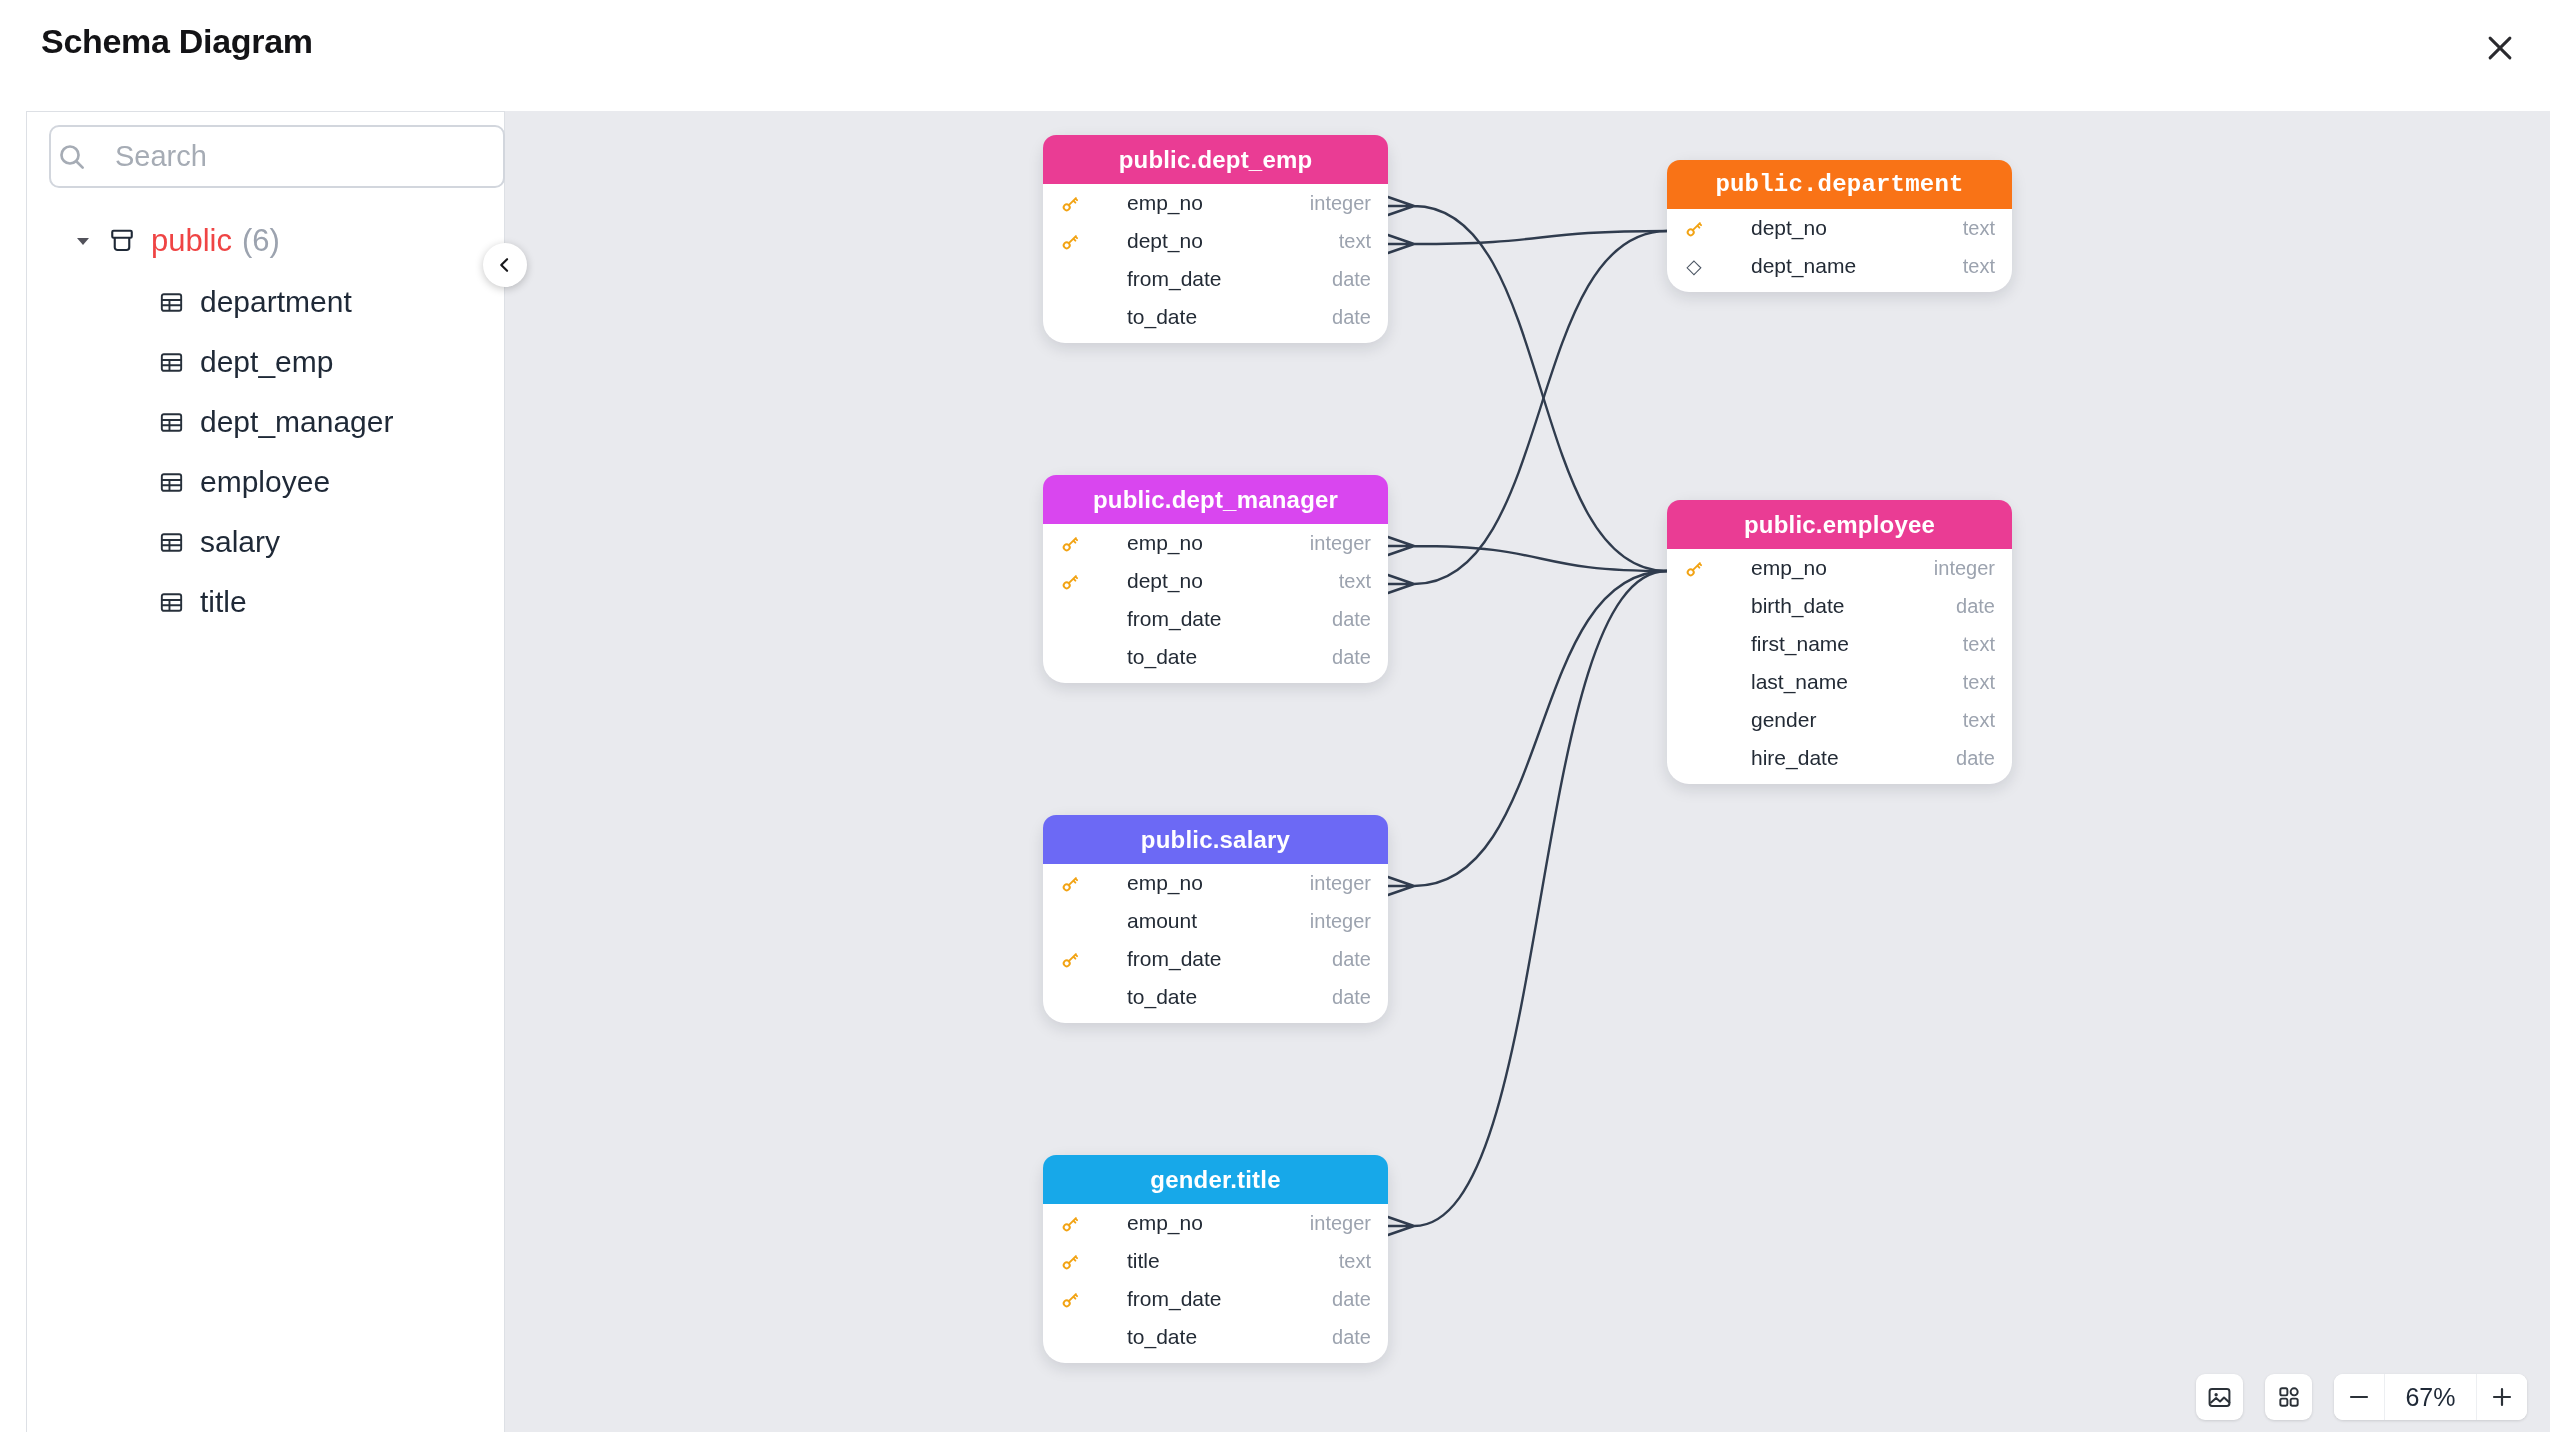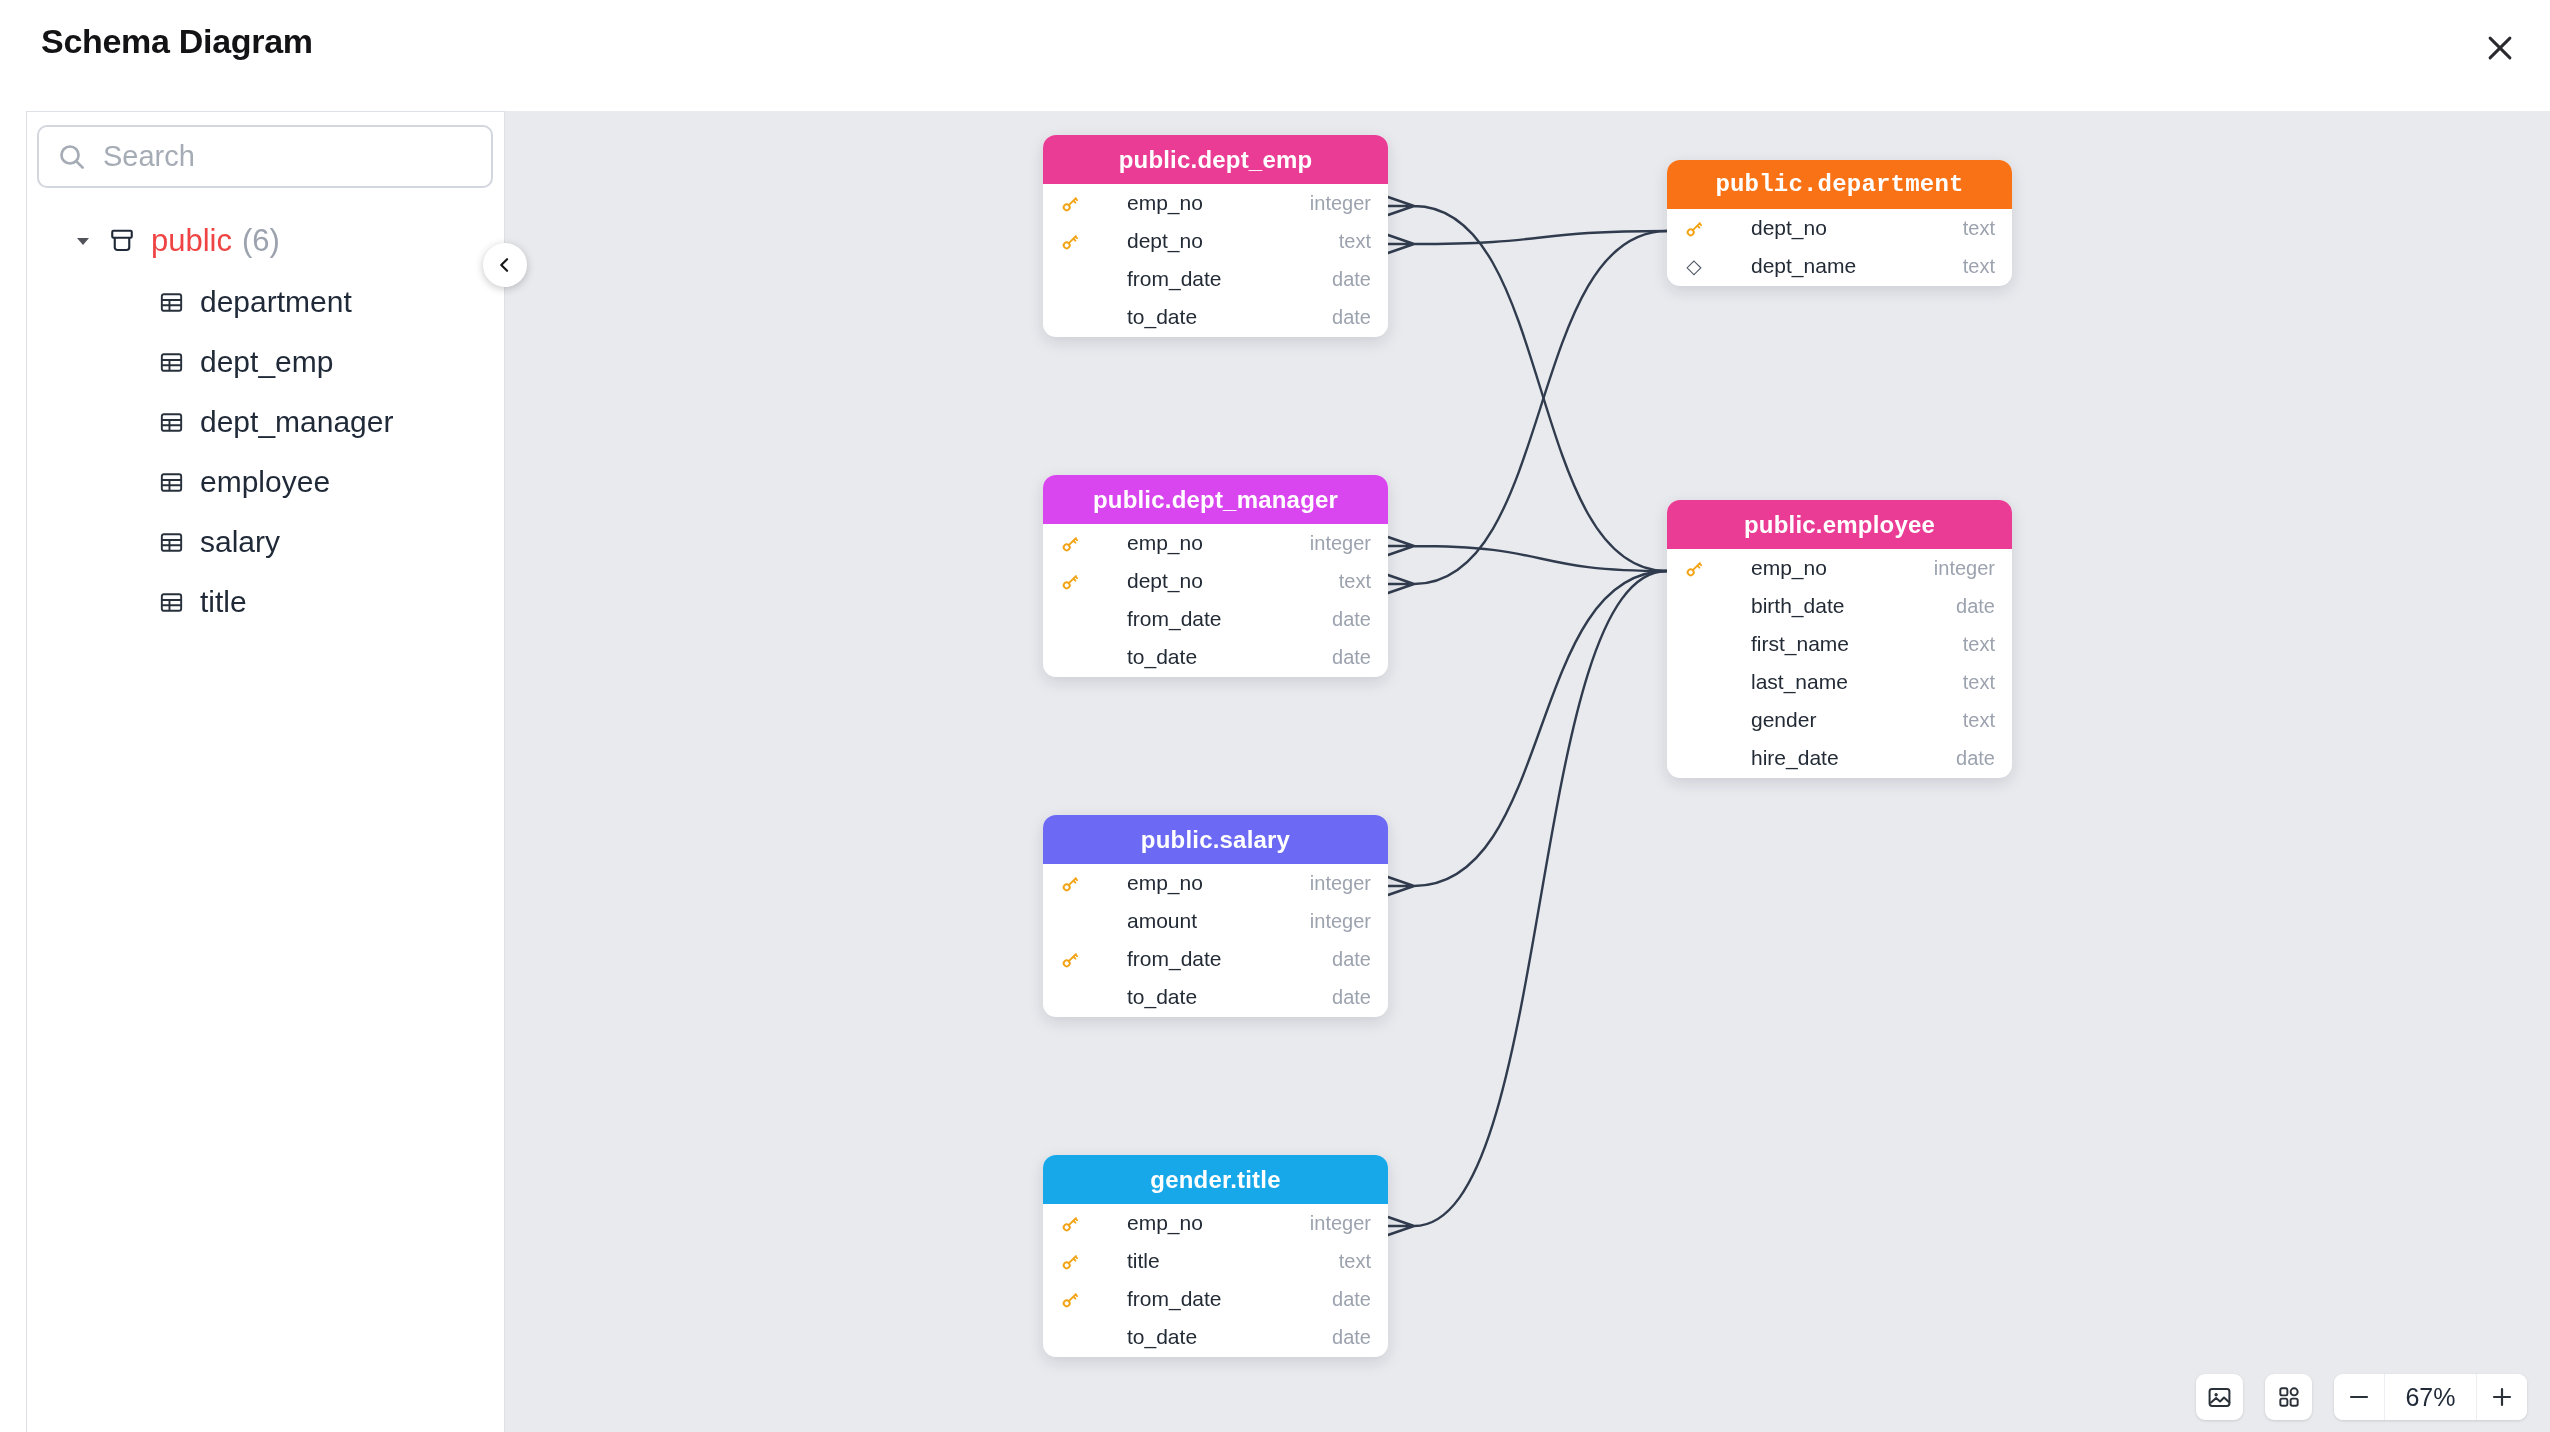--- a/index.html
+++ b/index.html
@@ -30,21 +30,21 @@
   
   .sidebar {
     position:absolute; left:26px; top:111px; width:479px; height:1321px;
     background:#ffffff; border:1px solid #DDE0E5; border-bottom:none; z-index:4;
   }
   .search-wrap { position:relative; margin:13px 11px 0 10px; }
   .search-wrap svg { position:absolute; left:19px; top:16px; }
   .search-input {
     width:100%; height:63px; border:2px solid #D2D6DD; border-radius:10px;
     font-size:29px; color:#18181b; padding:0 20px 0 64px; outline:none;
-    font-family:"Liberation Sans", sans-serif; background:#fff;
+    font-family:"Liberation Sans", sans-serif; background:#fff;margin-left:12px;
   }
   .search-input::placeholder { color:#A6ACB5; }
 
   .tree { margin-top:22px; }
   .tree-parent {
     height:62px; display:flex; align-items:center; padding-left:44px; cursor:pointer;
   }
   .tree-parent .caret { width:24px; display:flex; justify-content:center; color:#52525B; }
   .tree-parent .schema-icon { margin-left:12px; color:#1f2937; display:flex; }
   .tree-parent .lbl { margin-left:14px; font-size:31px; color:#ef4444; }
@@ -57,22 +57,22 @@
 
   .collapse-btn {
     position:absolute; left:483px; top:243px; width:44px; height:44px; z-index:6;
     border-radius:50%; background:#fff; border:none; cursor:pointer;
     box-shadow:0 2px 8px rgba(0,0,0,.22);
     display:flex; align-items:center; justify-content:center;
   }
 
   
   .node {
-    position:absolute; width:345px; background:#fff; border-radius:13px;
-    box-shadow:0 5px 16px rgba(15,23,42,.13); z-index:2; padding-bottom:1px;
+    position:absolute; width:345px; background:#fff; border-radius:22px;
+    box-shadow:0 5px 16px rgba(15,23,42,.13); z-index:2; padding-bottom:7px;
   }
   .node-header {
     height:49px; border-radius:13px 13px 0 0; color:#fff;
     font-size:24px; font-weight:700; letter-spacing:.2px;
     display:flex; align-items:center; justify-content:center;
   }
   .node-row { height:38px; display:flex; align-items:center; padding:0 17px 0 13px;gap:36px; }
   .icon-slot { width:28px; height:26px; display:flex; align-items:center; justify-content:center; margin-right:7px; flex:none; }
   .col-name { font-size:21px; color:#232b36; }
   .col-type { margin-left:auto; font-size:20px; color:#9CA3AF; }

